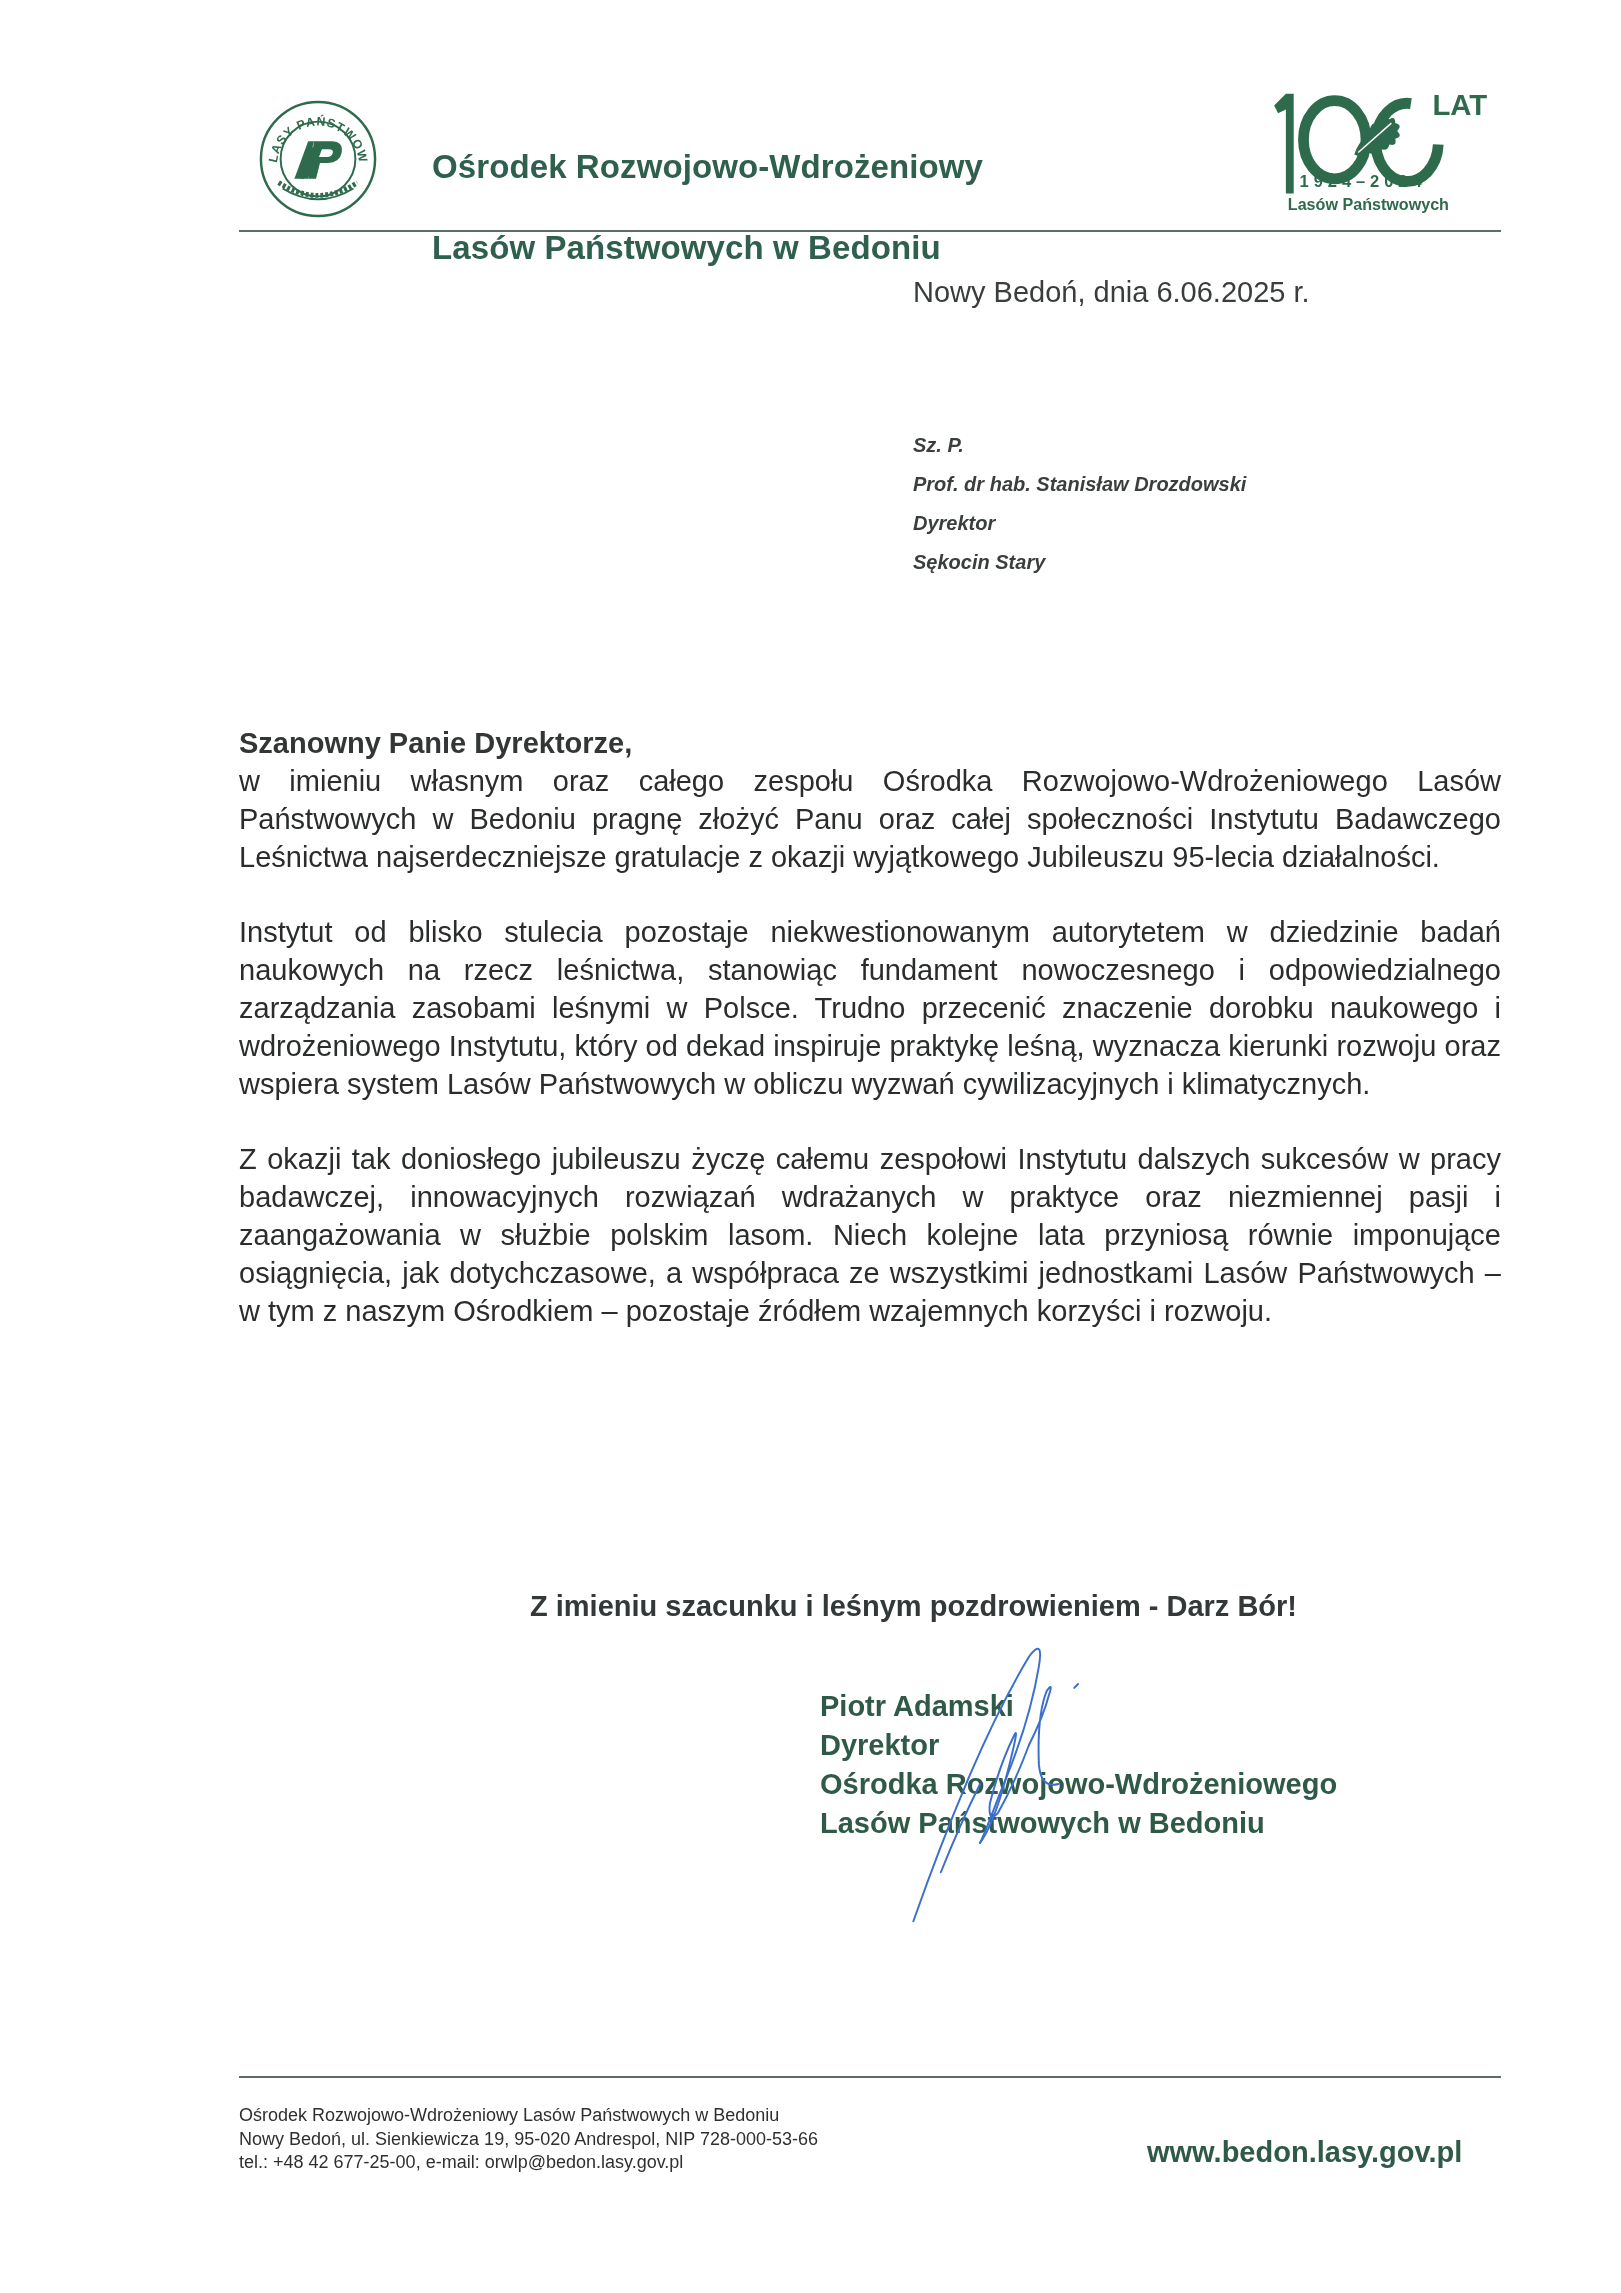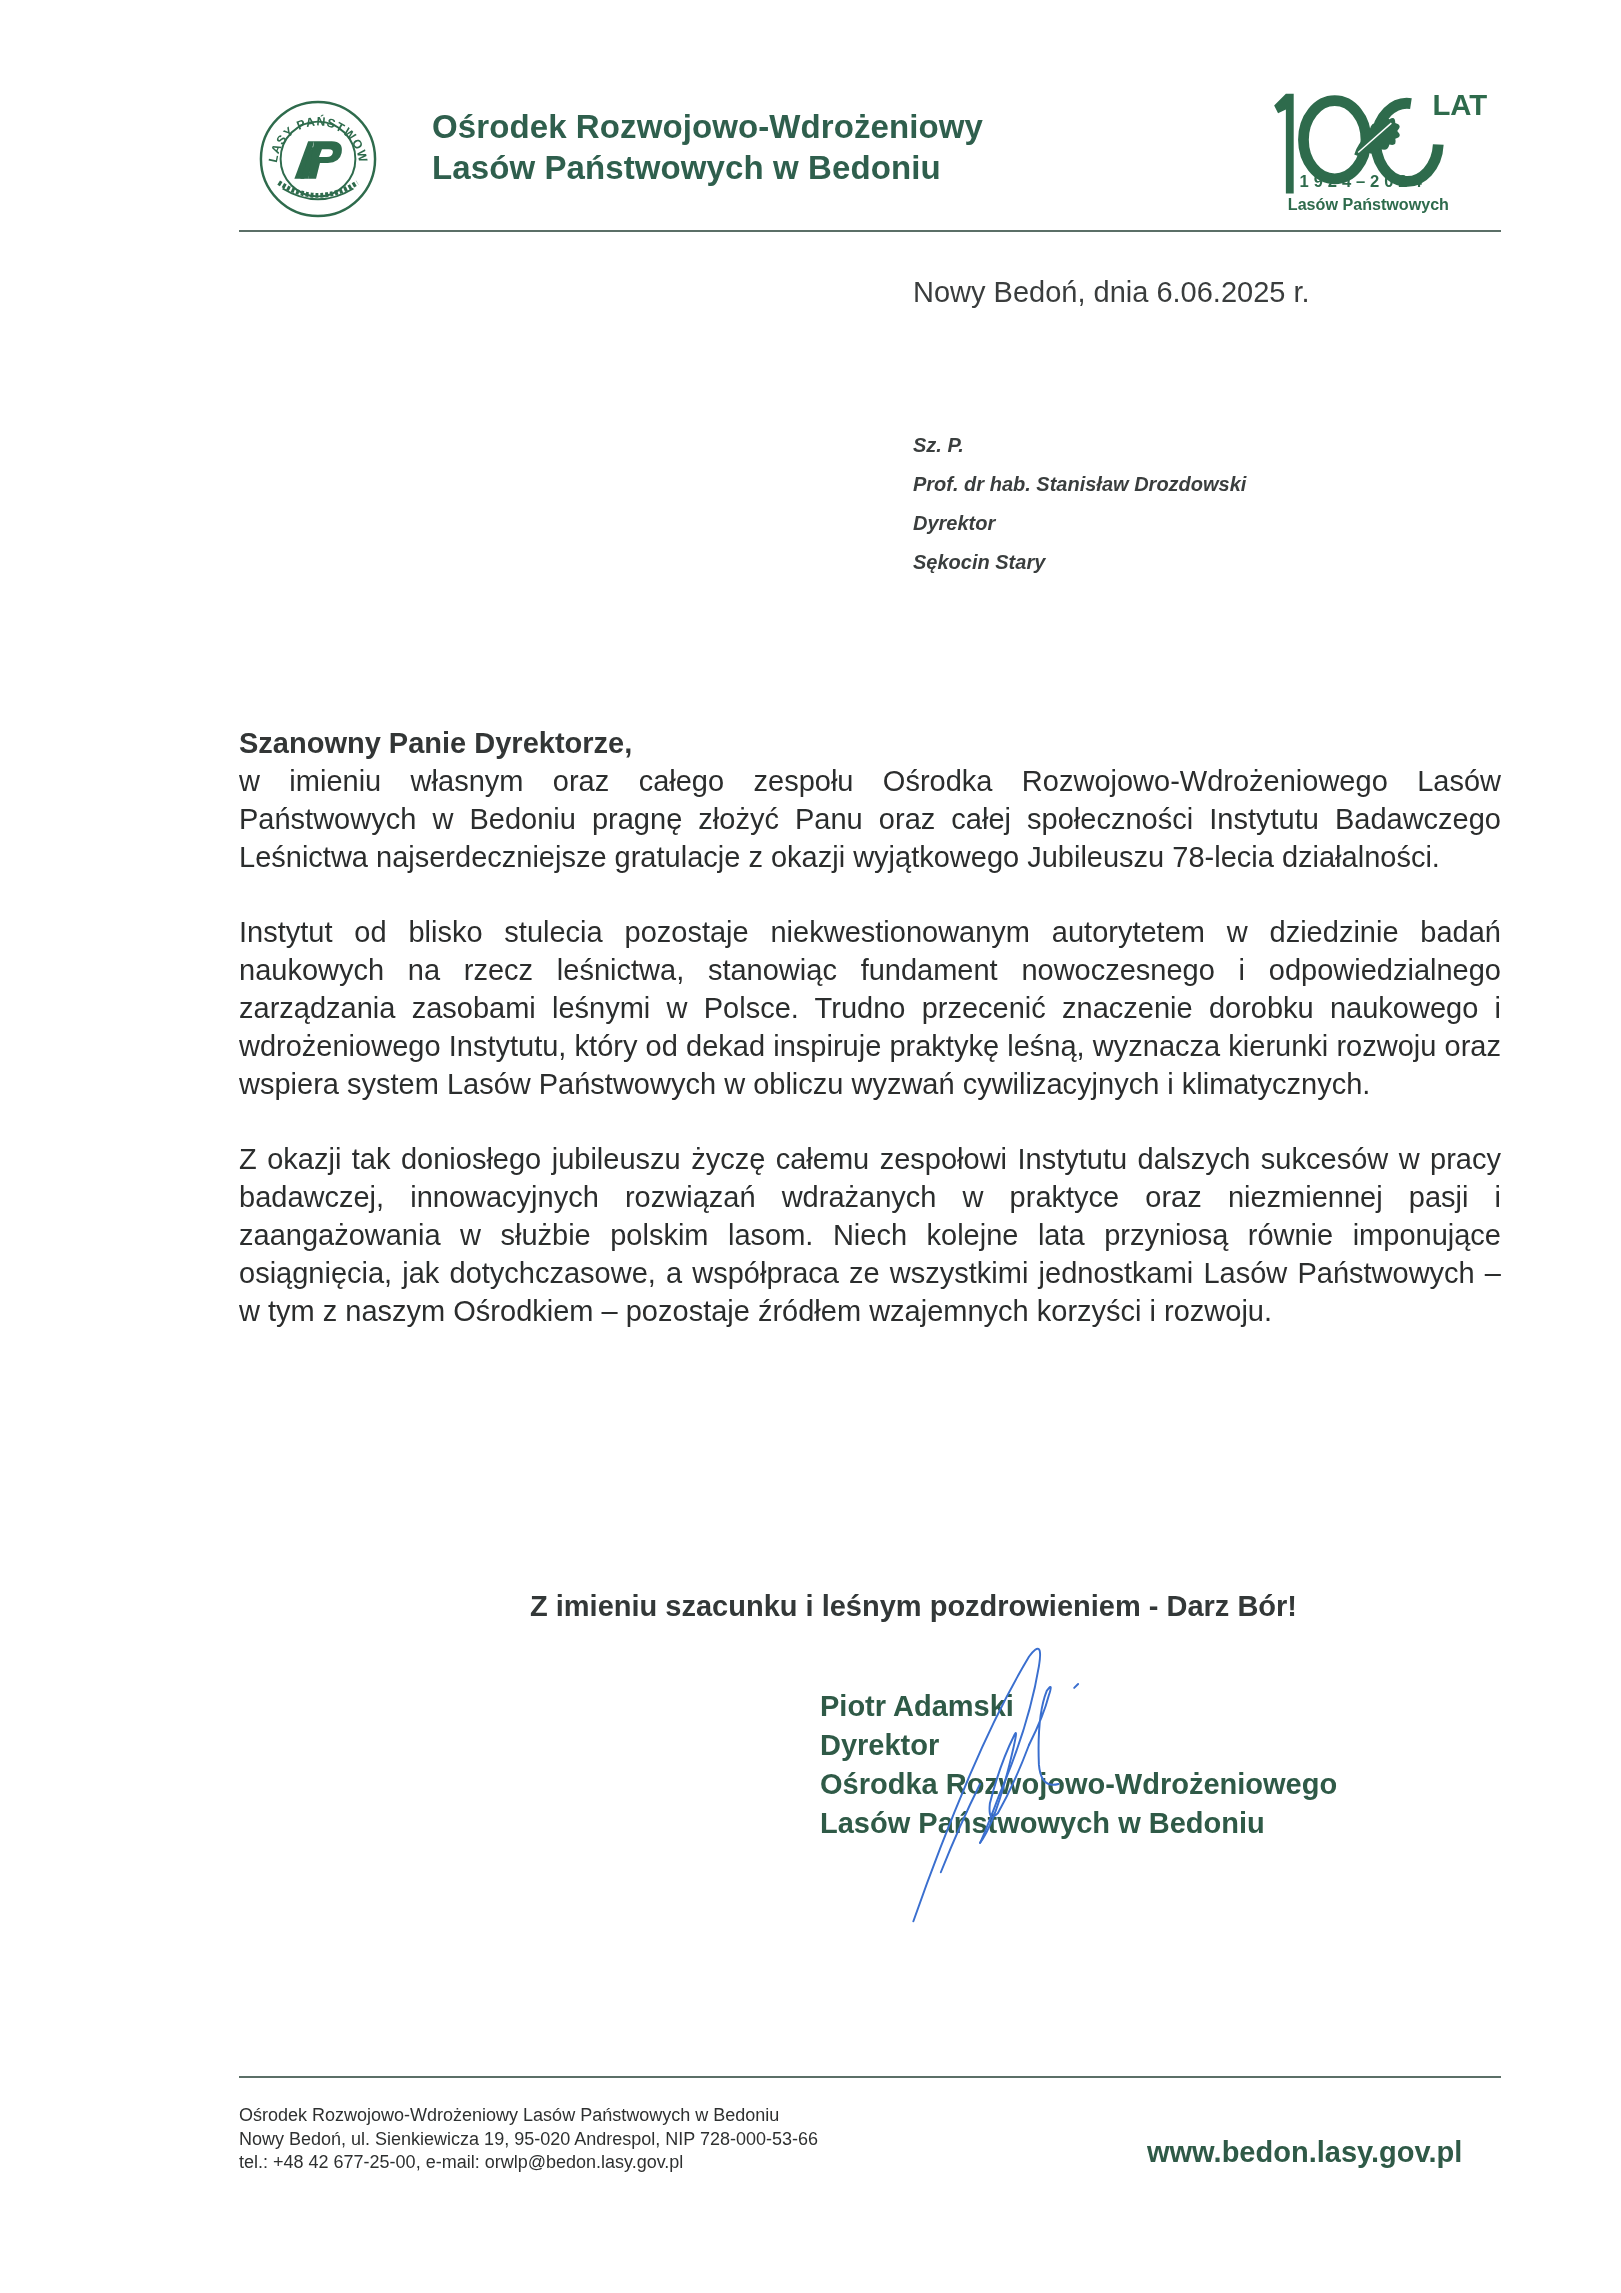--- a/index.html
+++ b/index.html
@@ -22,21 +22,21 @@
       left: 257px; top: 98px; width: 122px; height: 122px;
     }
     .header-title {
       left: 432px; top: 106px;
       font-size: 33px;
       line-height: 41px;
       color: #2f5f4d;
       font-weight: bold;
       letter-spacing: 0.1px;
     }
-    .header-title div { white-space: nowrap; }
+    .header-title div { white-space: nowrap; margin-top: 40px; }
     .logo-right {
       left: 1264px; top: 86px; width: 245px; height: 127px;
     }
     .rule {
       left: 239px; width: 1262px; height: 2px;
       background: #5b6f67;
     }
     .rule.top { top: 230px; }
     .rule.bottom { top: 2076px; }
 
@@ -169,21 +169,21 @@
 
 <div class="abs recipient">
   <div>Sz. P.</div>
   <div>Prof. dr hab. Stanisław Drozdowski</div>
   <div>Dyrektor</div>
   <div>Sękocin Stary</div>
 </div>
 
 <div class="abs body-text">
   <div class="salutation">Szanowny Panie Dyrektorze,</div>
-  <p class="para">w imieniu własnym oraz całego zespołu Ośrodka Rozwojowo-Wdrożeniowego Lasów Państwowych w Bedoniu pragnę złożyć Panu oraz całej społeczności Instytutu Badawczego Leśnictwa najserdeczniejsze gratulacje z okazji wyjątkowego Jubileuszu 78-lecia działalności.</p>
+  <p class="para">w imieniu własnym oraz całego zespołu Ośrodka Rozwojowo-Wdrożeniowego Lasów Państwowych w Bedoniu pragnę złożyć Panu oraz całej społeczności Instytutu Badawczego Leśnictwa najserdeczniejsze gratulacje z okazji wyjątkowego Jubileuszu 95-lecia działalności.</p>
   <div class="gap"></div>
   <p class="para">Instytut od blisko stulecia pozostaje niekwestionowanym autorytetem w dziedzinie badań naukowych na rzecz leśnictwa, stanowiąc fundament nowoczesnego i odpowiedzialnego zarządzania zasobami leśnymi w Polsce. Trudno przecenić znaczenie dorobku naukowego i wdrożeniowego Instytutu, który od dekad inspiruje praktykę leśną, wyznacza kierunki rozwoju oraz wspiera system Lasów Państwowych w obliczu wyzwań cywilizacyjnych i klimatycznych.</p>
   <div class="gap"></div>
   <p class="para">Z okazji tak doniosłego jubileuszu życzę całemu zespołowi Instytutu dalszych sukcesów w pracy badawczej, innowacyjnych rozwiązań wdrażanych w praktyce oraz niezmiennej pasji i zaangażowania w służbie polskim lasom. Niech kolejne lata przyniosą równie imponujące osiągnięcia, jak dotychczasowe, a współpraca ze wszystkimi jednostkami Lasów Państwowych – w tym z naszym Ośrodkiem – pozostaje źródłem wzajemnych korzyści i rozwoju.</p>
 </div>
 
 <div class="abs closing">Z imieniu szacunku i leśnym pozdrowieniem - Darz Bór!</div>
 
 <div class="abs signatory">
   <div>Piotr Adamski</div>

